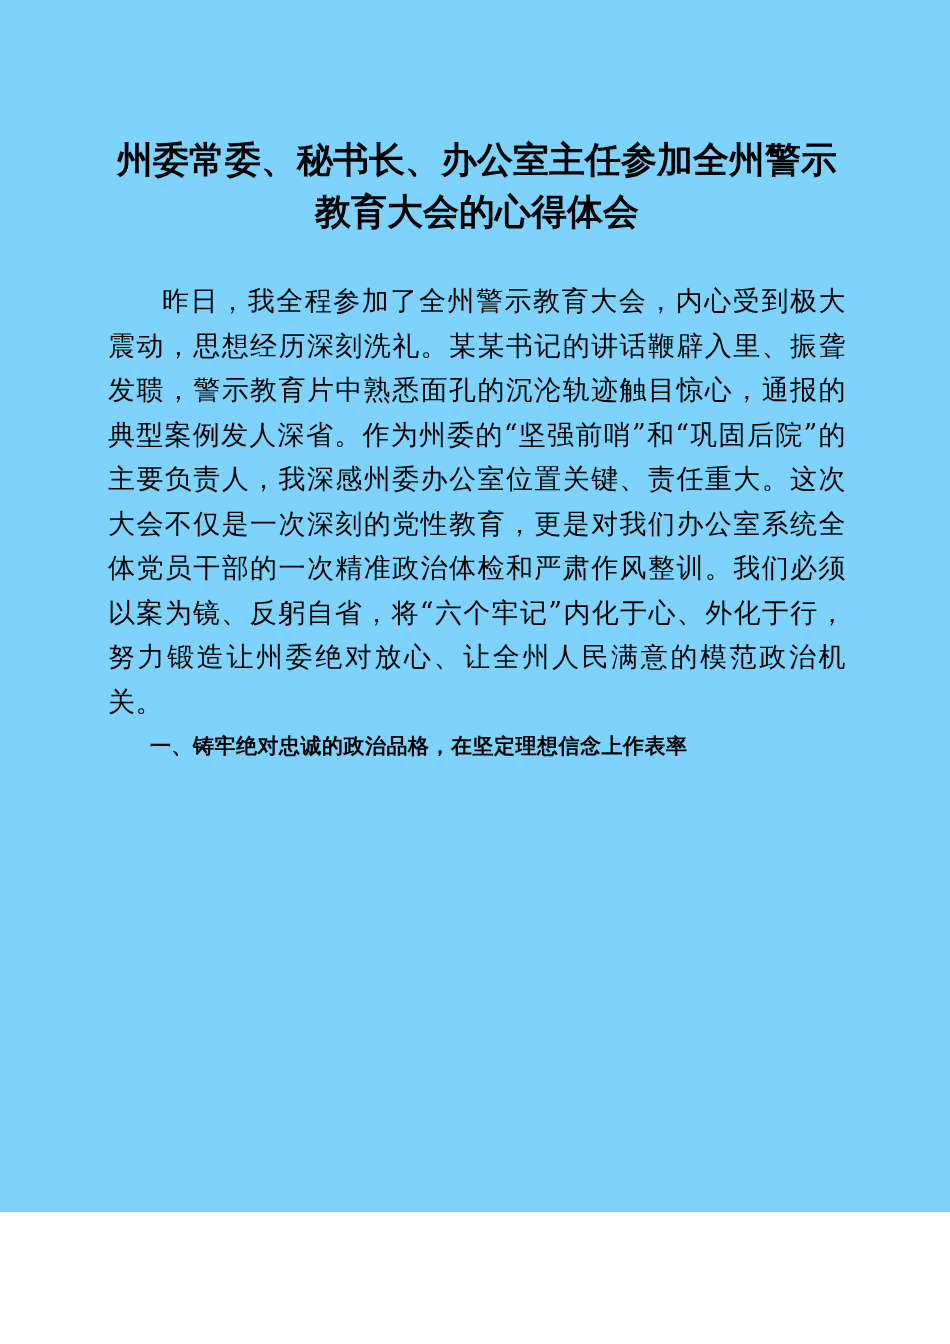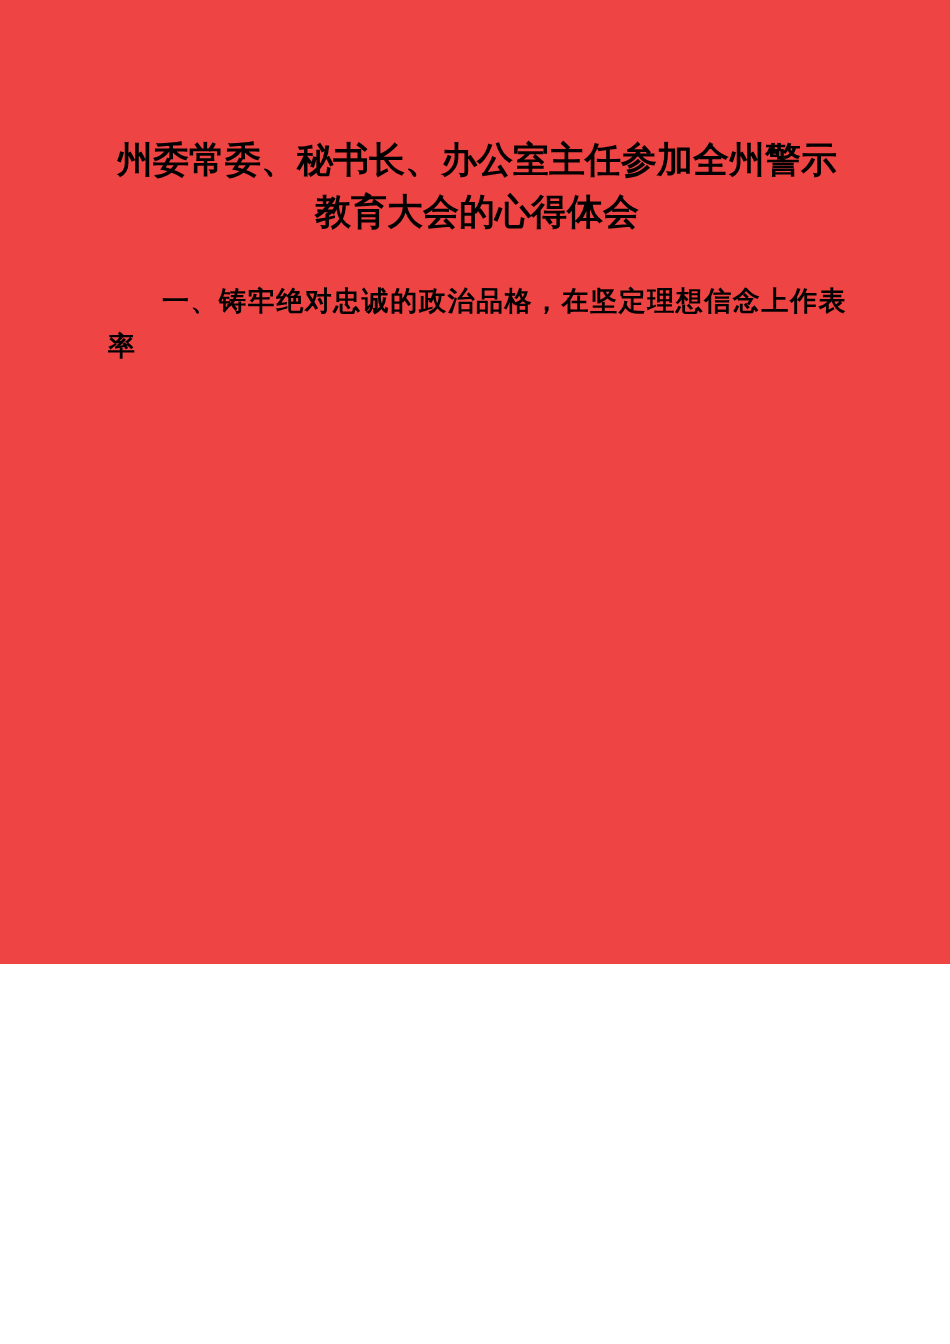--- a/index.html
+++ b/index.html
@@ -3,22 +3,22 @@
 <meta charset="utf-8">
 <style>
   html, body {
     margin: 0;
     padding: 0;
     background: #ffffff;
   }
   .page {
     position: relative;
     width: 950px;
-    height: 964px;
-    background: #ef4444;
+    height: 1212px;
+    background: #7dd3fc;
     color: #000000;
     overflow: hidden;
     font-family: "DejaVu Serif", "Liberation Serif", serif;
   }
   .content {
     position: absolute;
     left: 108px;
     top: 0;
     width: 738px;
   }
@@ -38,32 +38,33 @@
     margin: 0;
     font-size: 27px;
     line-height: 44.5px;
     text-indent: 2em;
     text-align: justify;
     letter-spacing: 0.5px;
     font-family: "DejaVu Serif", "Liberation Serif", serif;
   }
   .section-heading {
     margin: 0;
-    font-size: 27px;
+    font-size: 21px;
     line-height: 44.5px;
     text-indent: 2em;
     text-align: justify;
     font-weight: bold;
     letter-spacing: 0.5px;
     font-family: "DejaVu Sans", "Liberation Sans", sans-serif;
   }
 </style>
 </head>
 <body>
 
 <div class="page">
   <div class="content">
     <h1 class="doc-title">州委常委、秘书长、办公室主任参加全州警示教育大会的心得体会</h1>
     <div class="body-block">
+      <p class="body-para">昨日，我全程参加了全州警示教育大会，内心受到极大震动，思想经历深刻洗礼。某某书记的讲话鞭辟入里、振聋发聩，警示教育片中熟悉面孔的沉沦轨迹触目惊心，通报的典型案例发人深省。作为州委的“坚强前哨”和“巩固后院”的主要负责人，我深感州委办公室位置关键、责任重大。这次大会不仅是一次深刻的党性教育，更是对我们办公室系统全体党员干部的一次精准政治体检和严肃作风整训。我们必须以案为镜、反躬自省，将“六个牢记”内化于心、外化于行，努力锻造让州委绝对放心、让全州人民满意的模范政治机关。</p>
       <h2 class="section-heading">一、铸牢绝对忠诚的政治品格，在坚定理想信念上作表率</h2>
     </div>
   </div>
 </div>
 
 </body></html>

